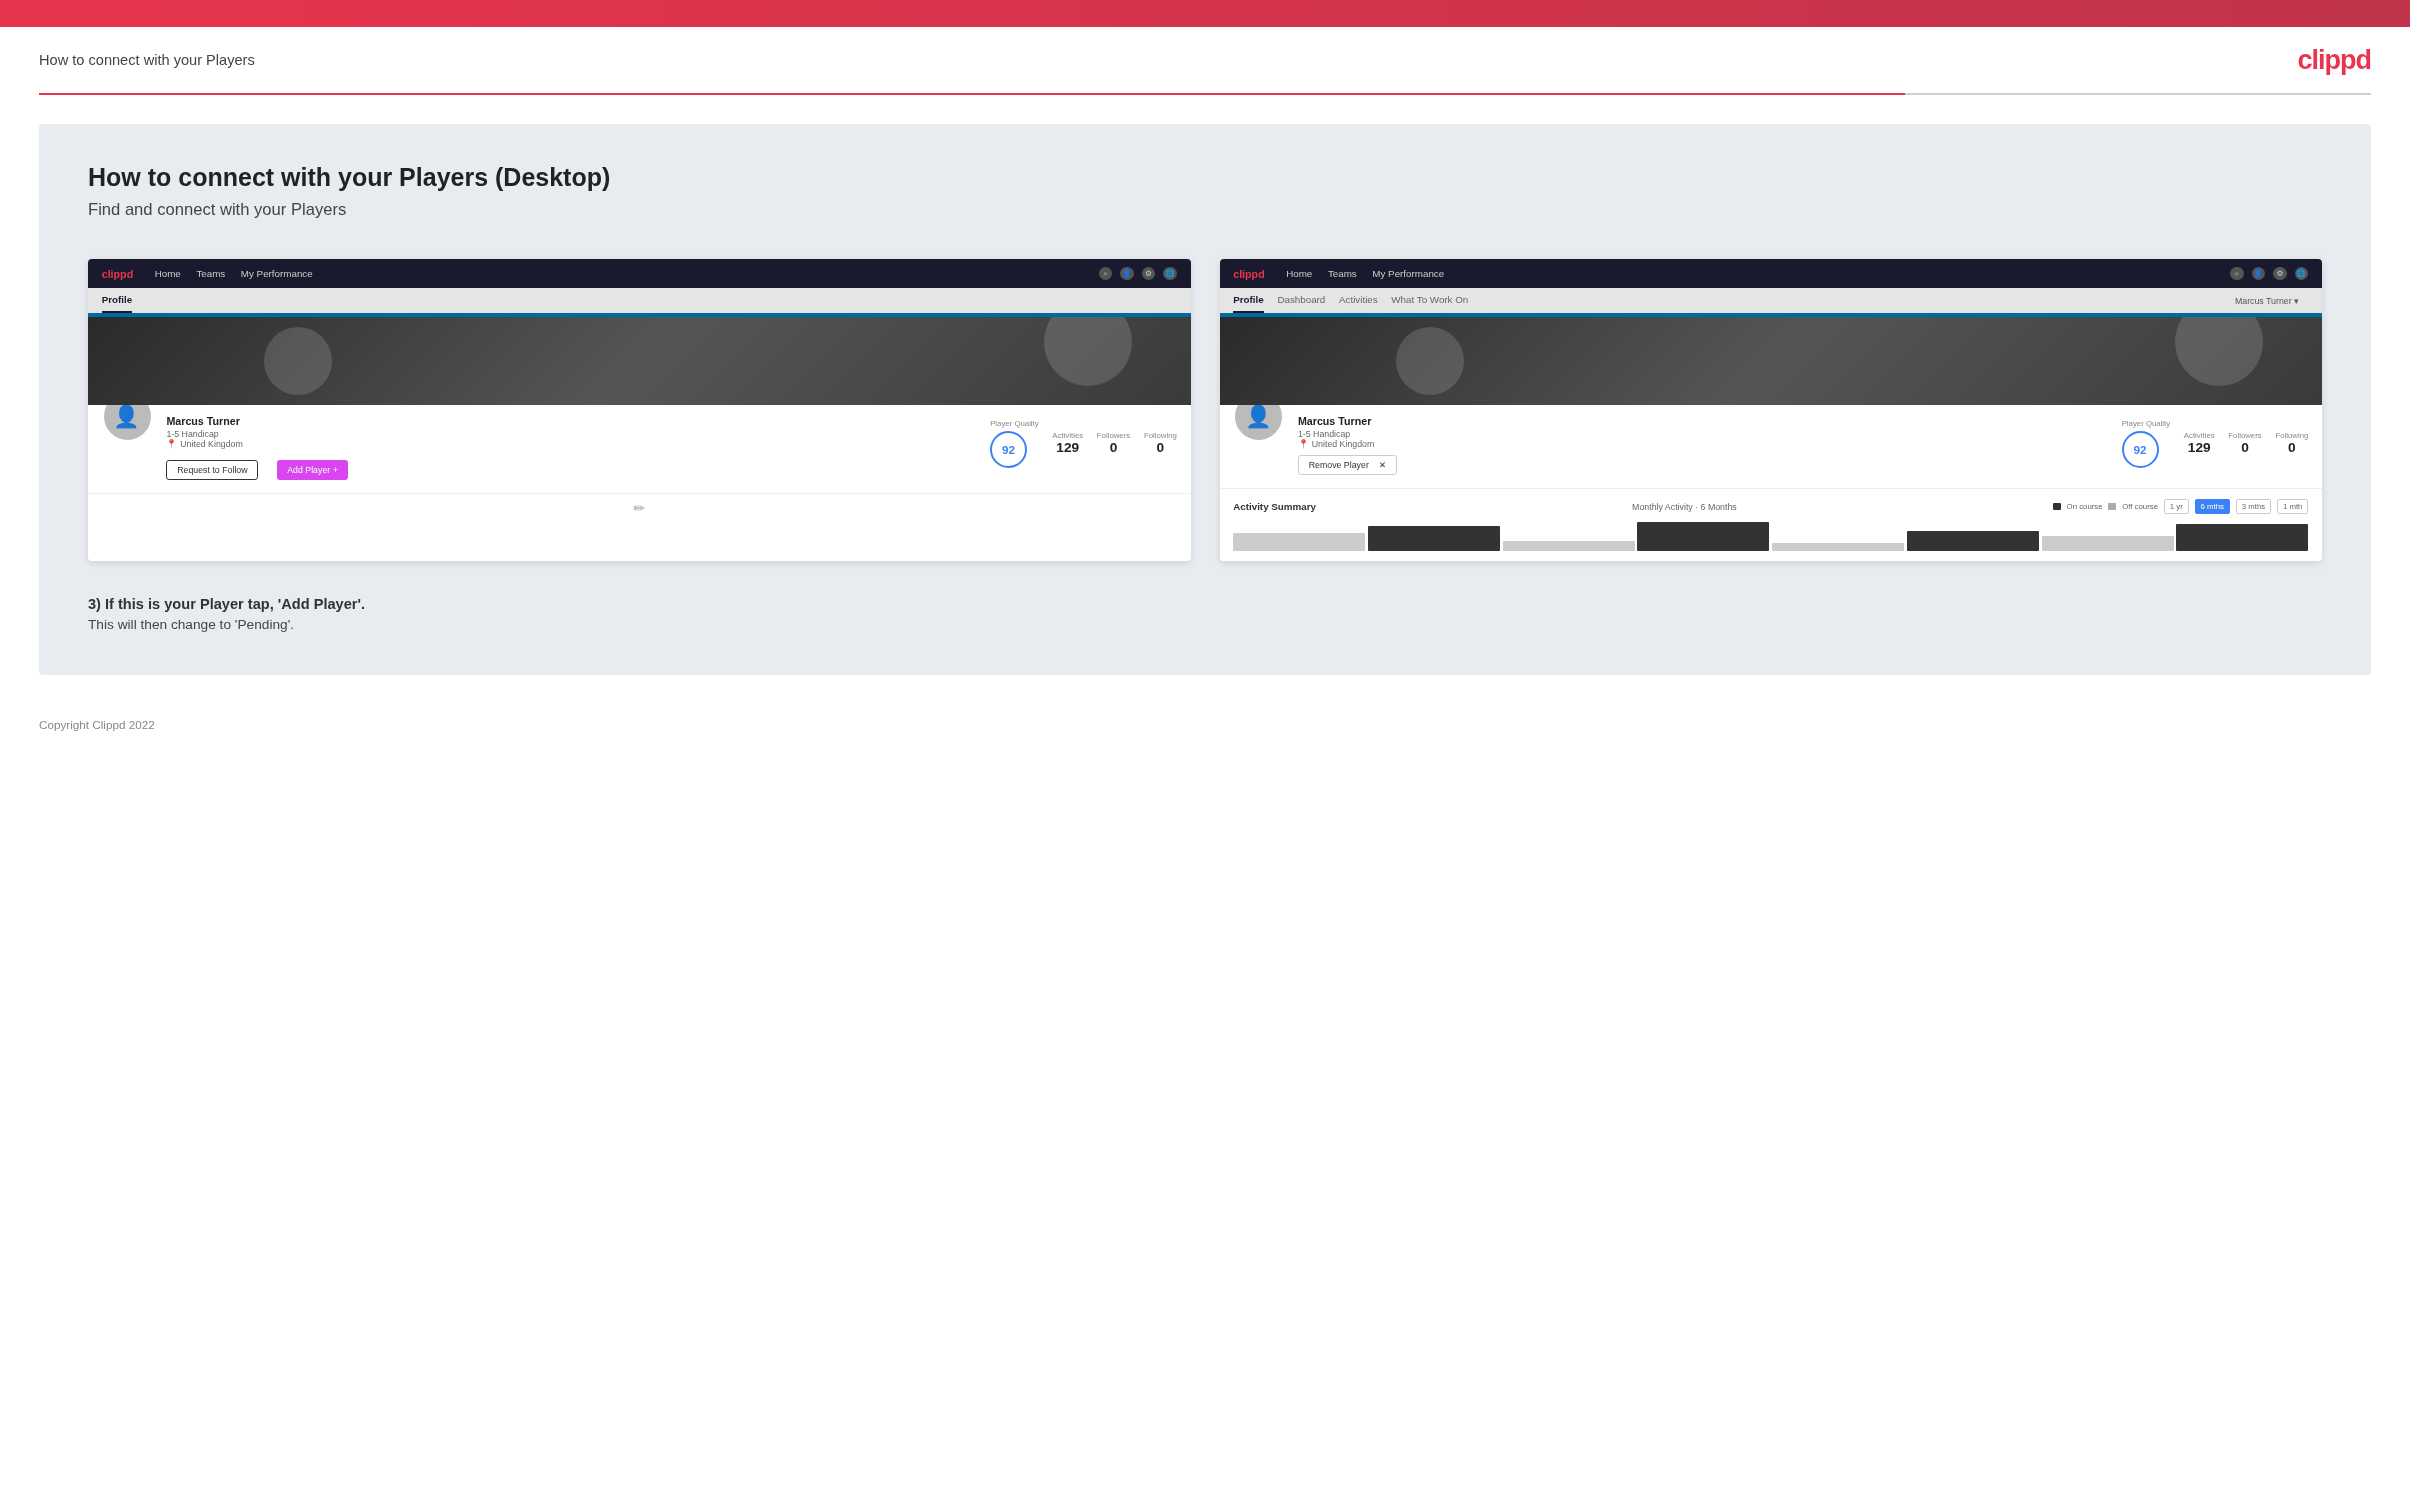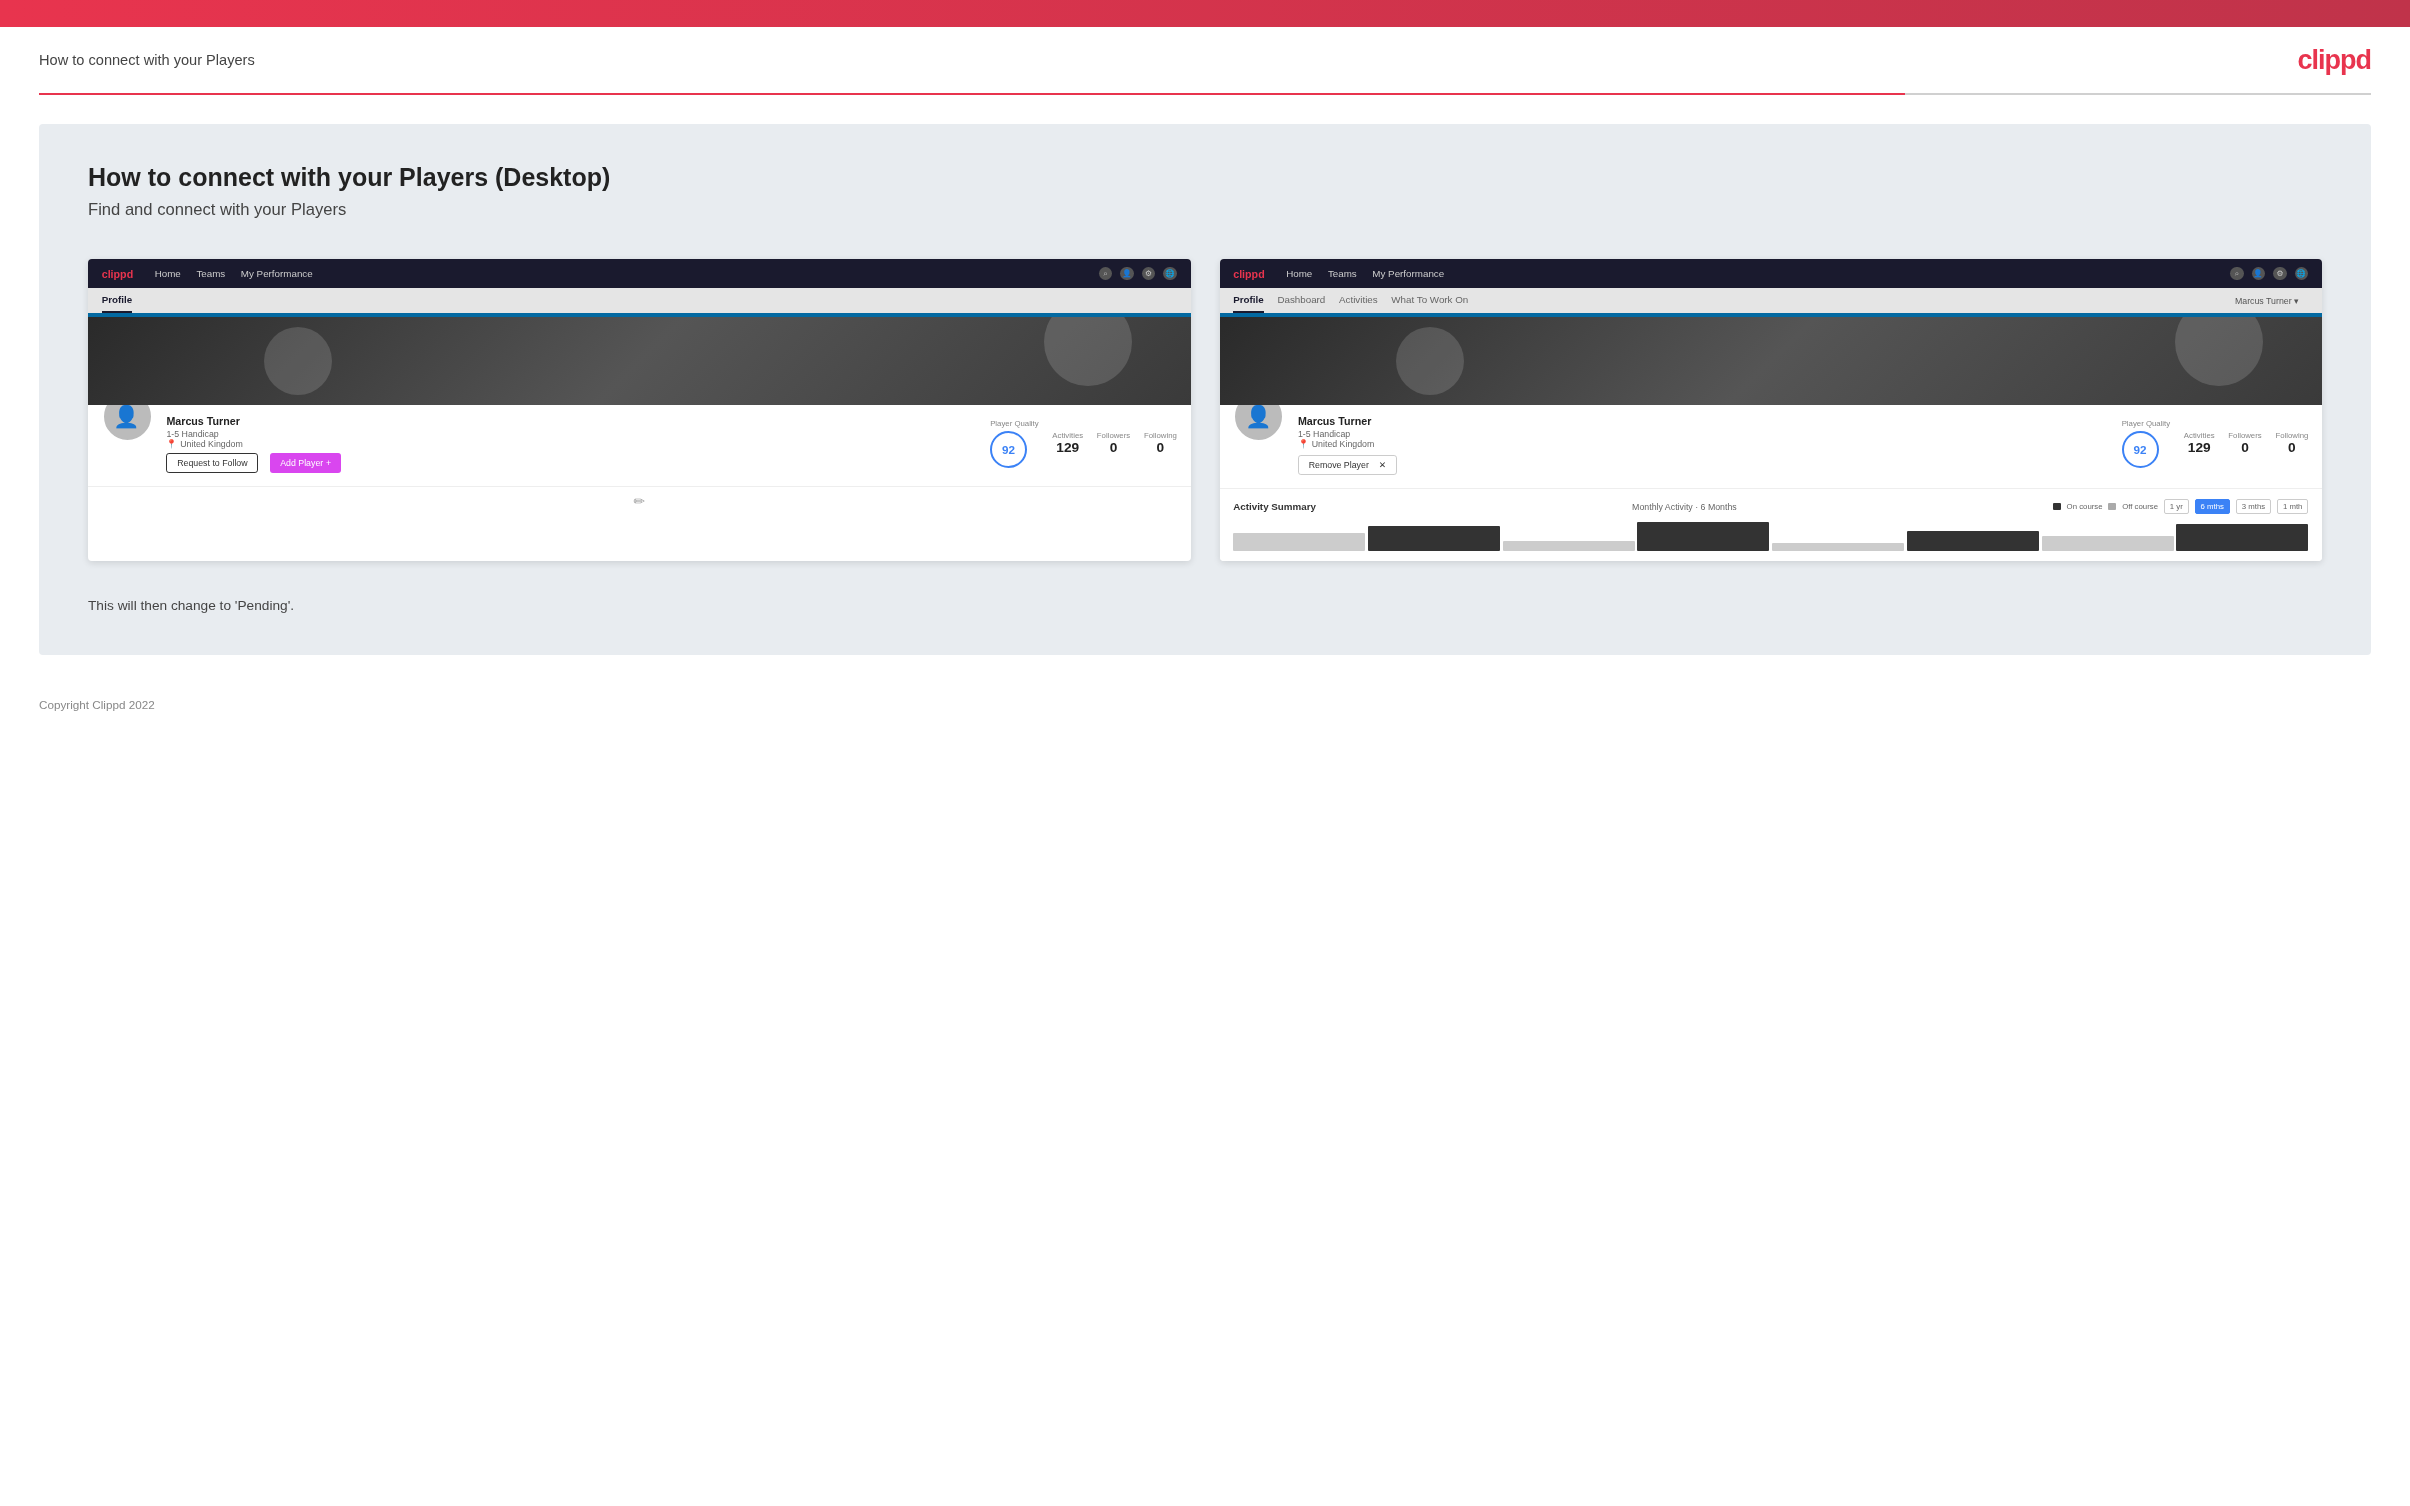--- a/index.html
+++ b/index.html
@@ -184,22 +184,22 @@
     }
     .profile-country {
       font-size: 8.8px;
       color: #666;
       display: flex;
       align-items: center;
       gap: 2.9px;
     }
     .profile-buttons {
       display: flex;
-      gap: 12px;
-      margin-top: 4px;
+      gap: 19px;
+      margin-top: 11px;
     }
     .btn-follow {
       font-size: 8.8px;
       padding: 3.9px 9.8px;
       border: 1px solid #333;
       background: #fff;
       border-radius: 2.9px;
       cursor: pointer;
       color: #333;
     }
@@ -554,20 +554,21 @@
           <div class="bar dark" style="height:19.5px;"></div>
           <div class="bar" style="height:14.6px;"></div>
           <div class="bar dark" style="height:27px;"></div>
         </div>
       </div>
     </div>
   </div>
 
   <div class="bottom-section">
     <div class="description-block">
+      <div class="description-number">3) If this is your Player tap, 'Add Player'.</div>
       <div class="description-text">This will then change to 'Pending'.</div>
     </div>
   </div>
 
 </div>
 
 <div class="footer">
   <span>Copyright Clippd 2022</span>
 </div>
 

